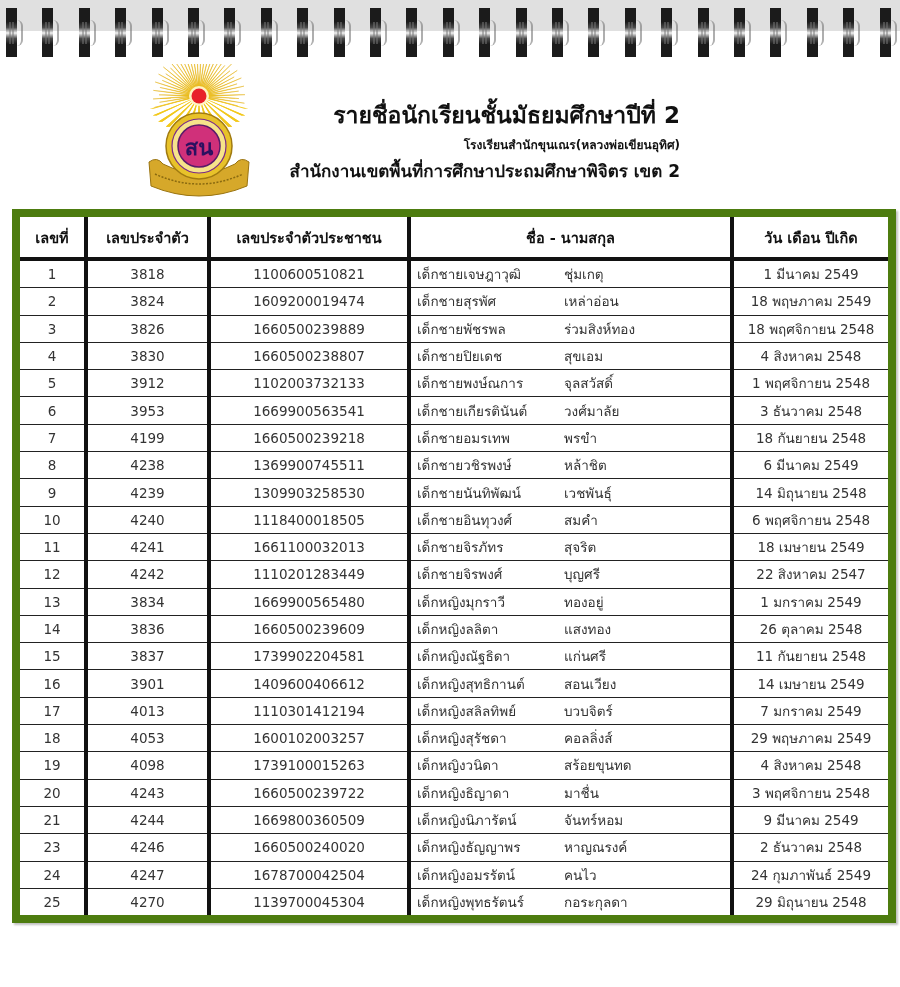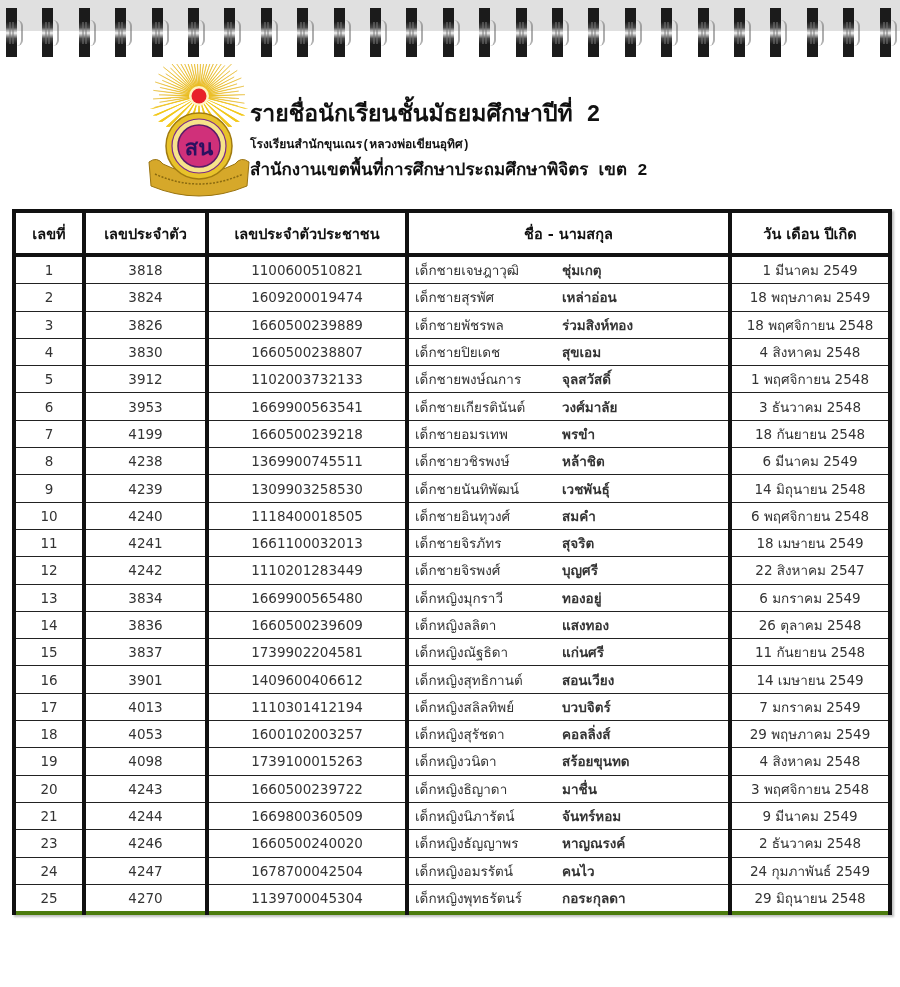--- a/index.html
+++ b/index.html
@@ -20,43 +20,43 @@
   .ring .mid::before, .ring .mid::after {
     content:""; position:absolute; top:0; width:2px; height:22px; background:rgba(120,120,120,0.5);
   }
   .ring .mid::before { left:3px; } .ring .mid::after { left:6px; }
   .ring .bot { position:absolute; left:0; top:36px; width:11px; height:13px; background:#1b1b1b; }
   .ring .shadow { position:absolute; left:11px; top:12px; width:4px; height:26px;
     border-right:2px solid rgba(110,110,110,0.55); border-radius:0 8px 8px 0; }
 
   .logo { position:absolute; left:143px; top:64px; width:112px; height:138px; }
 
-  .heading { position:absolute; left:250px; top:100px; width:430px; text-align:left;font-family:Liberation Mono, monospace; }
+  .heading { position:absolute; left:250px; top:100px; width:430px; text-align:right; }
   .title { font-size:23px; font-weight:bold; color:#111; line-height:30px; white-space:nowrap; }
   .sub1 { font-size:12px; font-weight:bold; color:#111; line-height:26px; margin-top:2px; white-space:nowrap; }
   .sub2 { font-size:17px; font-weight:bold; color:#111; line-height:26px; white-space:nowrap; }
 
   table.roster {
     position:absolute; left:12px; top:209px; width:876px;
     border-collapse:collapse; table-layout:fixed;
-    border:4px solid #4d7c0f; box-shadow:2px 2px 2px rgba(0,0,0,0.25);padding-left:40px;
+    border:8px solid #4d7c0f; box-shadow:2px 2px 2px rgba(0,0,0,0.25);padding-left:40px;
   }
   table.roster th {
     height:40px; font-size:14.5px; font-weight:bold; color:#111;
     border:4px solid #111; text-align:center; padding:0;
   }
   table.roster td {
     height:26.3px; font-size:13.5px; color:#333; padding:0;
     border-top:1.5px solid #222; border-bottom:1.5px solid #222;
     border-left:4px solid #111; border-right:4px solid #111;
     text-align:center; white-space:nowrap;
   }
   table.roster td.name { text-align:left; padding-left:6px; }
   .fn { display:inline-block; width:147px; }
-  .ln { display:inline-block;font-weight:bold; }
+  .ln { display:inline-block; }
   col.c1 { width:70px; } col.c2 { width:123px; } col.c3 { width:200px; } col.c4 { width:323px; } col.c5 { width:160px; }
 </style>
 </head>
 <body>
 
 <div class="binding">
   <div class="band"></div>
   <div id="rings">
       <div class="ring" style="left: 6px;">
         <div class="top"></div>
@@ -394,21 +394,21 @@
         <td>4242</td>
         <td>1110201283449</td>
         <td class="name"><span class="fn">เด็กชายจิรพงศ์</span><span class="ln">บุญศรี</span></td>
         <td>22 สิงหาคม 2547</td>
       </tr>
       <tr>
         <td>13</td>
         <td>3834</td>
         <td>1669900565480</td>
         <td class="name"><span class="fn">เด็กหญิงมุกราวี</span><span class="ln">ทองอยู่</span></td>
-        <td>6 มกราคม 2549</td>
+        <td>1 มกราคม 2549</td>
       </tr>
       <tr>
         <td>14</td>
         <td>3836</td>
         <td>1660500239609</td>
         <td class="name"><span class="fn">เด็กหญิงลลิตา</span><span class="ln">แสงทอง</span></td>
         <td>26 ตุลาคม 2548</td>
       </tr>
       <tr>
         <td>15</td>

